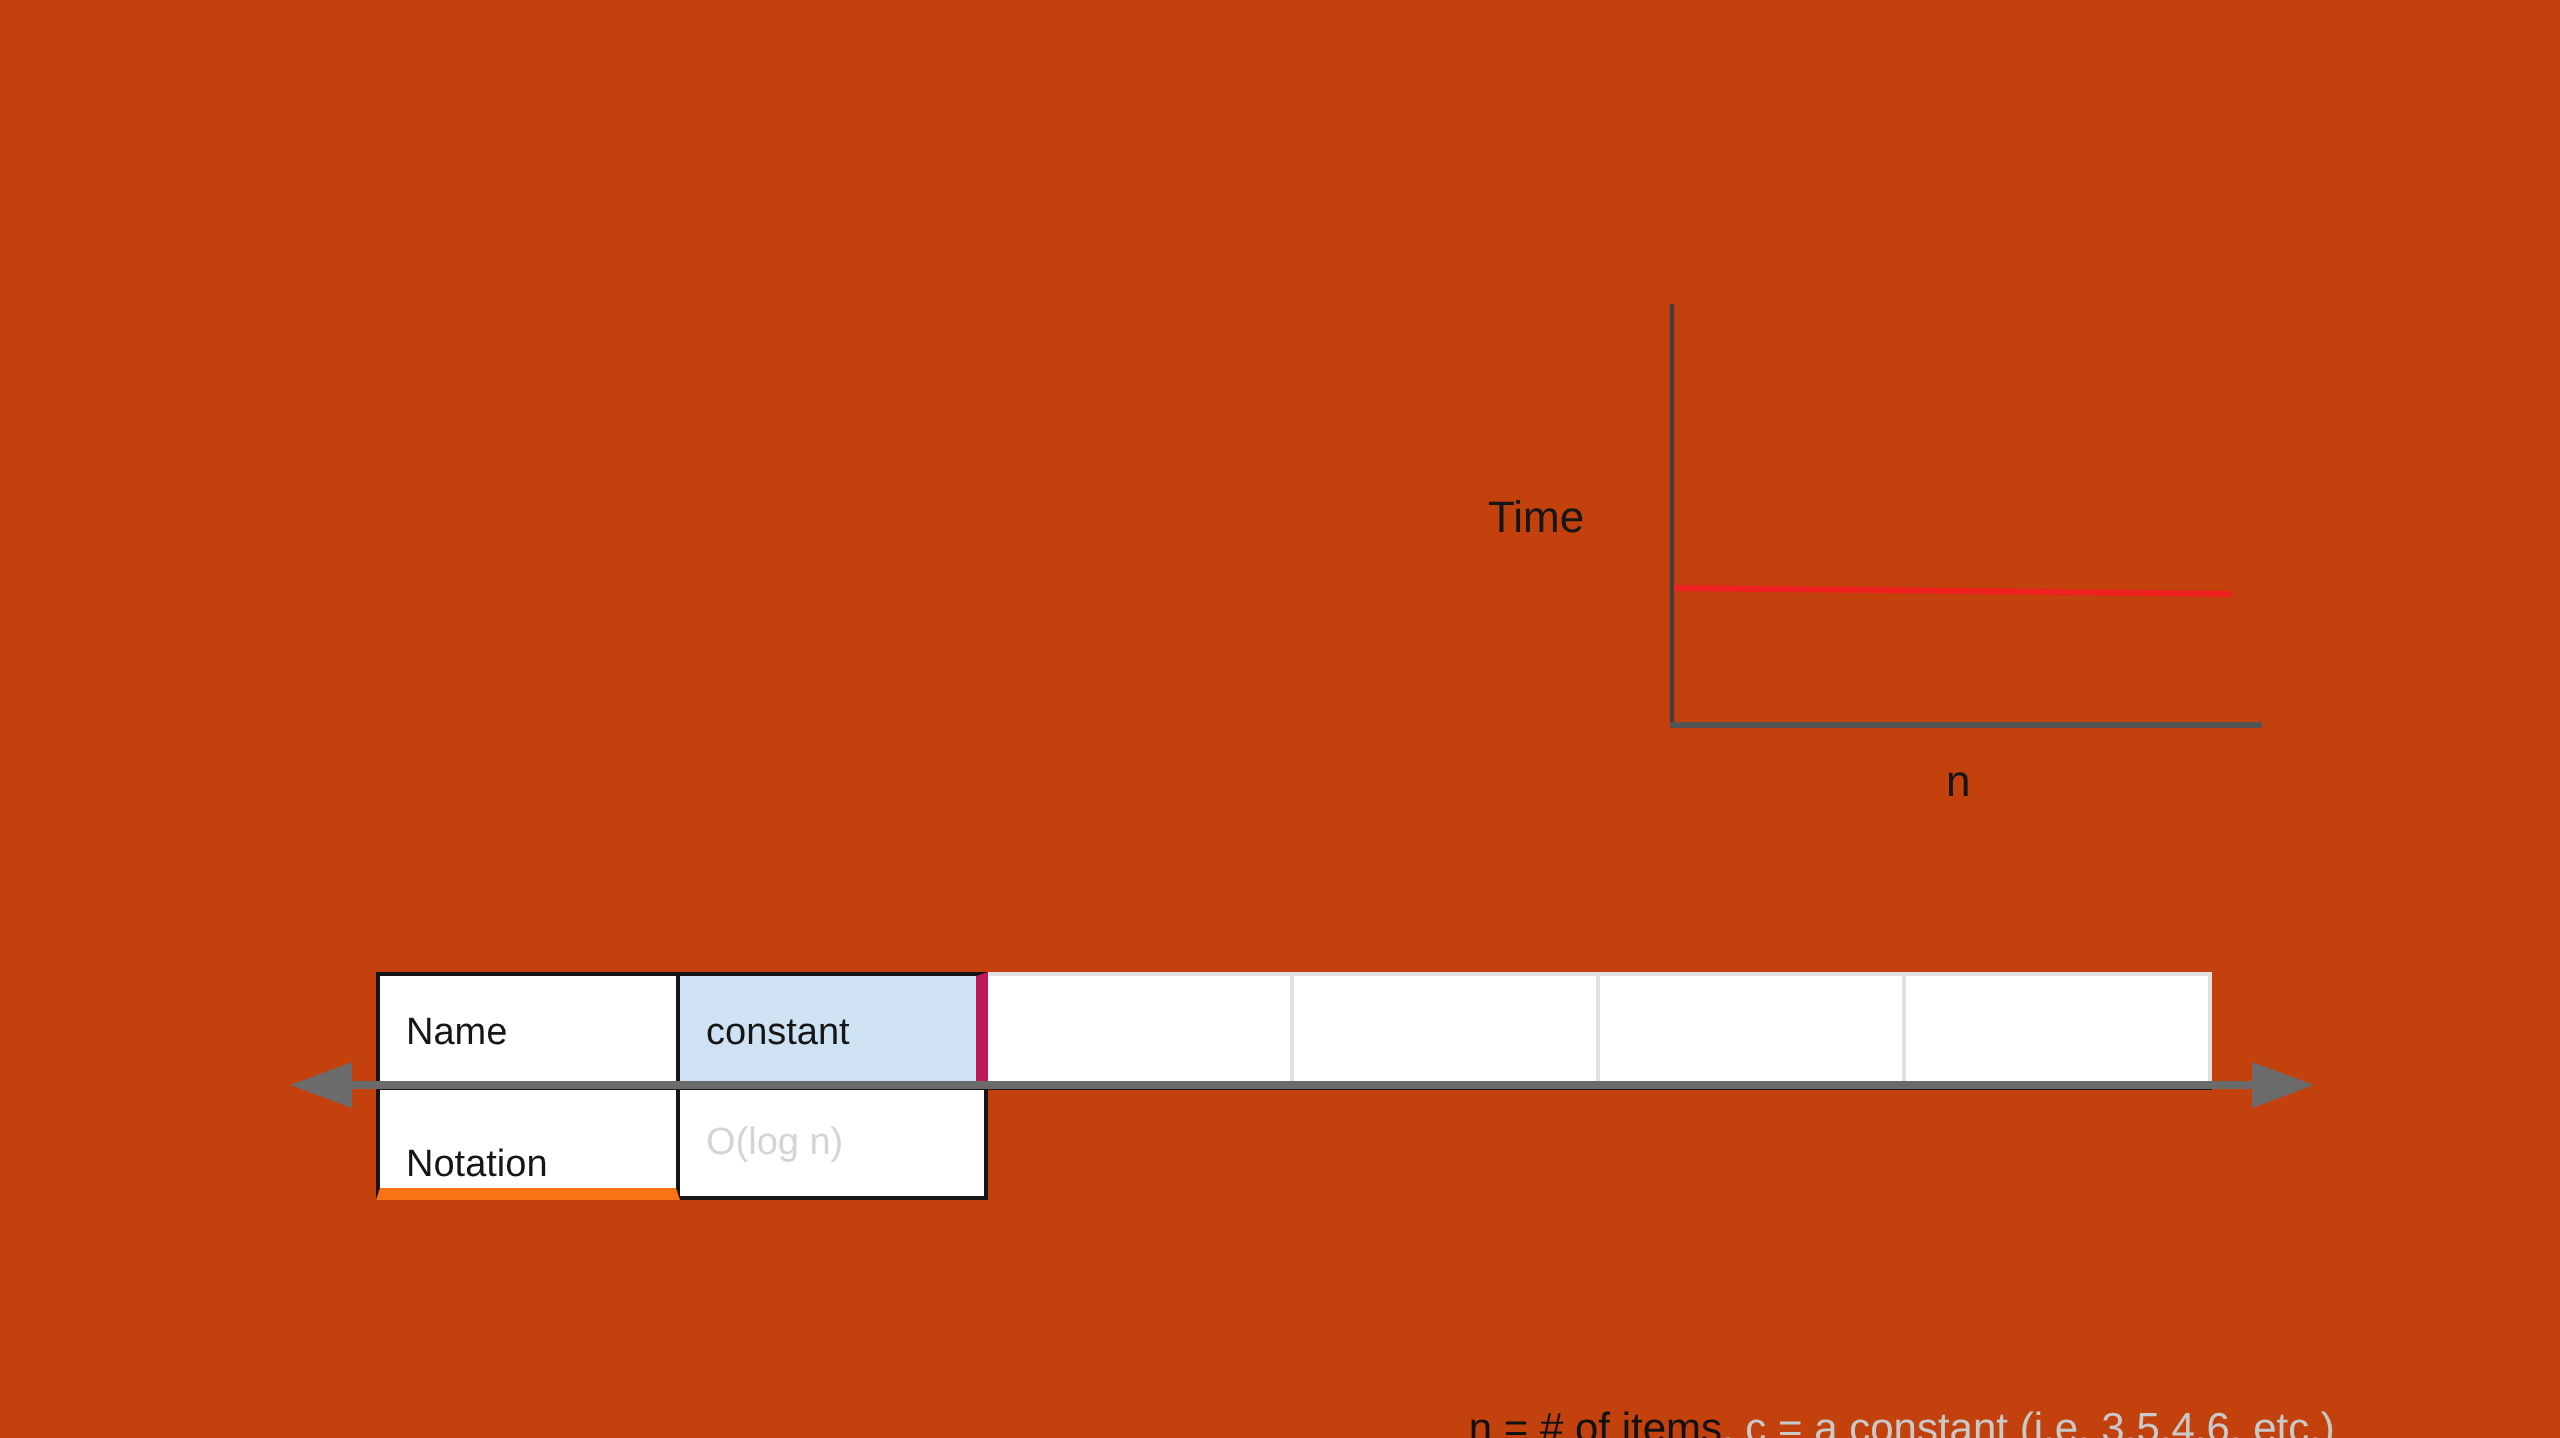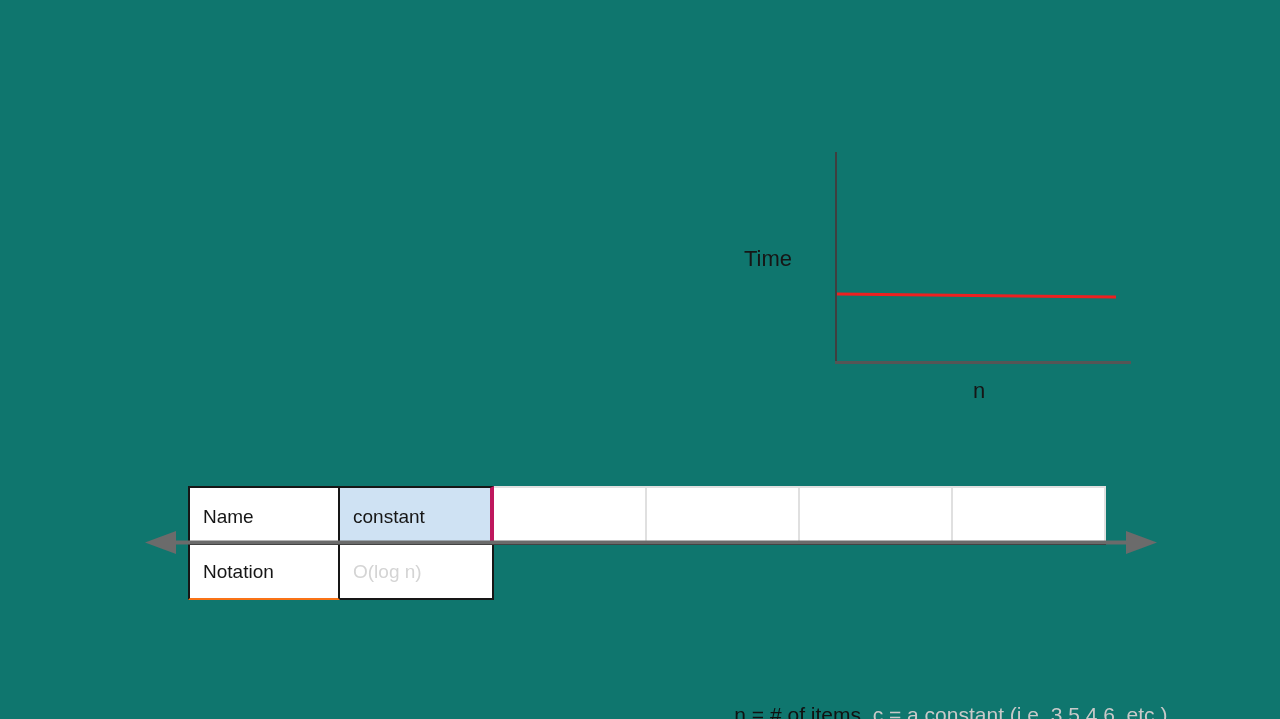--- a/index.html
+++ b/index.html
@@ -1,19 +1,19 @@
 <!DOCTYPE html>
 <html><head>
 <meta charset="utf-8">
 <style>
   * { margin: 0; padding: 0; box-sizing: border-box; }
   html, body { width: 1280px; height: 719px; background: #ffffff; overflow: hidden; }
   body { font-family: "Liberation Sans", sans-serif; position: relative; color: #111111; }
 
-  .slide { position: absolute; inset: 0; background: #0f766e; }
+  .slide { position: absolute; inset: 0; background: #c2410c; }
 
   
   .chart-ylabel {
     position: absolute; left: 744px; top: 246px;
     font-size: 22px; color: #161616;
   }
   .chart-yaxis {
     position: absolute; left: 835px; top: 152px;
     width: 2px; height: 212px; background: #3f3f3f;
   }
@@ -39,25 +39,25 @@
   }
   .cell {
     display: flex; align-items: center;
     padding-left: 13px;
     background: #ffffff;
     color: #161616;
     overflow: hidden;
   }
   
   .r1c1 { border-top: 2px solid #161616; border-left: 2px solid #161616; border-right: 2px solid #161616; }
-  .r1c2 { border-top: 2px solid #161616; border-right: 4px solid #be185d; }
+  .r1c2 { border-top: 2px solid #161616; border-right: 6px solid #be185d; }
   
   .r1-light { border-top: 2px solid #e0e0e0; border-right: 2px solid #e0e0e0; }
   
-  .r2c1 { border-left: 2px solid #161616; border-right: 2px solid #161616; border-bottom: 2px solid #f97316; }
+  .r2c1 { border-left: 2px solid #161616; border-right: 2px solid #161616; border-bottom: 6px solid #f97316; align-items: flex-end; }
   .r2 { border-right: 2px solid #161616; border-bottom: 2px solid #161616; }
   .hl { background: #cfe2f3; }
   .dim { color: #d4d4d4; }
   sup { font-size: 12px; position: relative; top: -1px; line-height: 0; }
 
   .row-divider {
     position: absolute; left: 0; top: 56px;
     width: 918px; height: 3px; background: #1c1c1c;
   }
 

